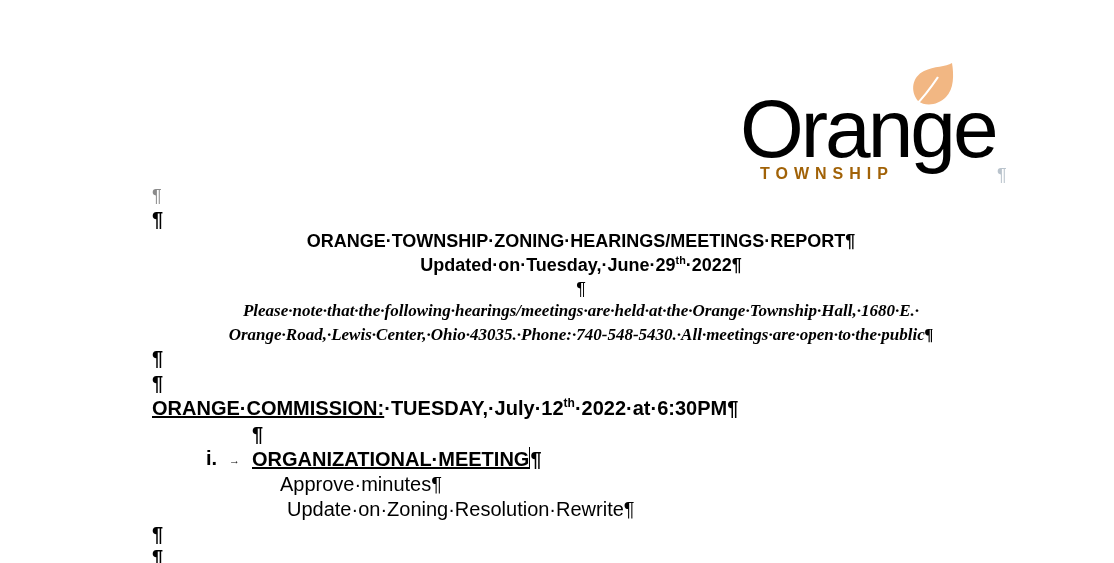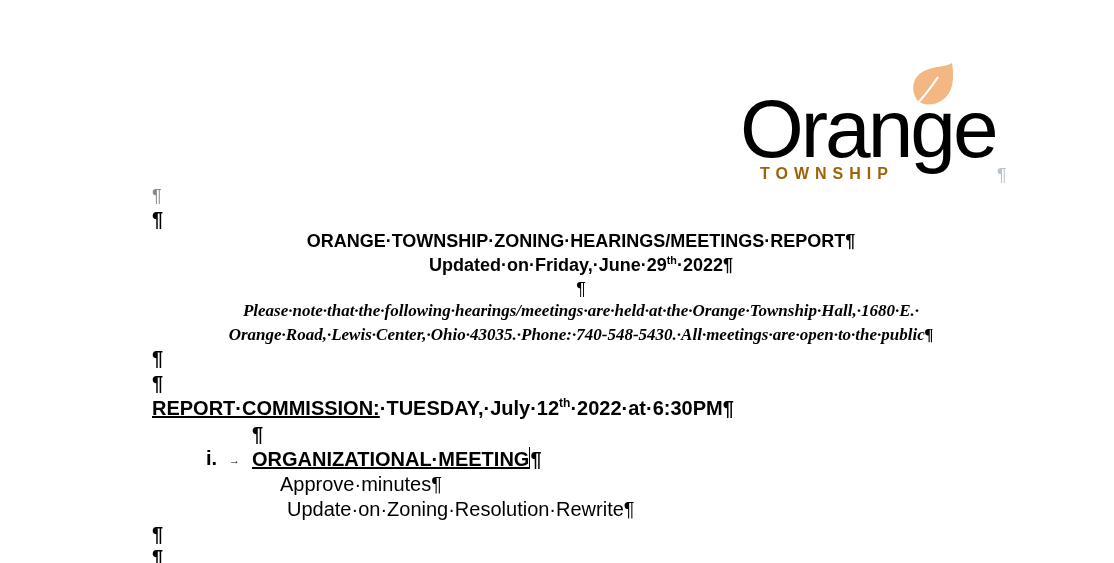--- a/index.html
+++ b/index.html
@@ -97,32 +97,32 @@
   <div class="logo-word">Orange</div>
   <div class="logo-sub">TOWNSHIP</div>
   <div class="logo-pilcrow">¶</div>
 </div>
 
 <div class="abs pil-grey" style="left:152px; top:186px; font-size:18px;">¶</div>
 <div class="abs bold" style="left:152px; top:208px; font-size:20px;">¶</div>
 
 <div class="abs title-line" style="top:231px;">ORANGE·TOWNSHIP·ZONING·HEARINGS/MEETINGS·REPORT¶</div>
 <div class="abs title-line" style="top:255px;">
-  <span>Updated·on·Friday,·June·29</span><sup>th</sup><span>·2022¶</span>
+  <span>Updated·on·Tuesday,·June·29</span><sup>th</sup><span>·2022¶</span>
 </div>
 <div class="abs title-line" style="top:279px; font-weight:normal;">¶</div>
 
 <div class="abs note-line" style="top:301px;">Please·note·that·the·following·hearings/meetings·are·held·at·the·Orange·Township·Hall,·1680·E.·</div>
 <div class="abs note-line" style="top:325px;">Orange·Road,·Lewis·Center,·Ohio·43035.·Phone:·740-548-5430.·All·meetings·are·open·to·the·public¶</div>
 
 <div class="abs bold" style="left:152px; top:347px; font-size:20px;">¶</div>
 <div class="abs bold" style="left:152px; top:372px; font-size:20px;">¶</div>
 
 <div class="abs zc-line" style="left:152px; top:397px;">
-  <span class="zc-head">REPORT·COMMISSION:</span><span class="zc-rest"><span>·TUESDAY,·July·12</span><sup>th</sup><span>·2022·at·6:30PM¶</span></span>
+  <span class="zc-head">ORANGE·COMMISSION:</span><span class="zc-rest"><span>·TUESDAY,·July·12</span><sup>th</sup><span>·2022·at·6:30PM¶</span></span>
 </div>
 
 <div class="abs bold" style="left:252px; top:423px; font-size:20px;">¶</div>
 
 <div class="abs" style="left:206px; top:447px;">
   <span class="item-num">i.</span>
 </div>
 <div class="abs item-arrow" style="left:229px; top:454px;">→</div>
 <div class="abs" style="left:252px; top:447px;">
   <span class="item-title">ORGANIZATIONAL·MEETING</span><span class="cursor"></span><span class="item-num">¶</span>

